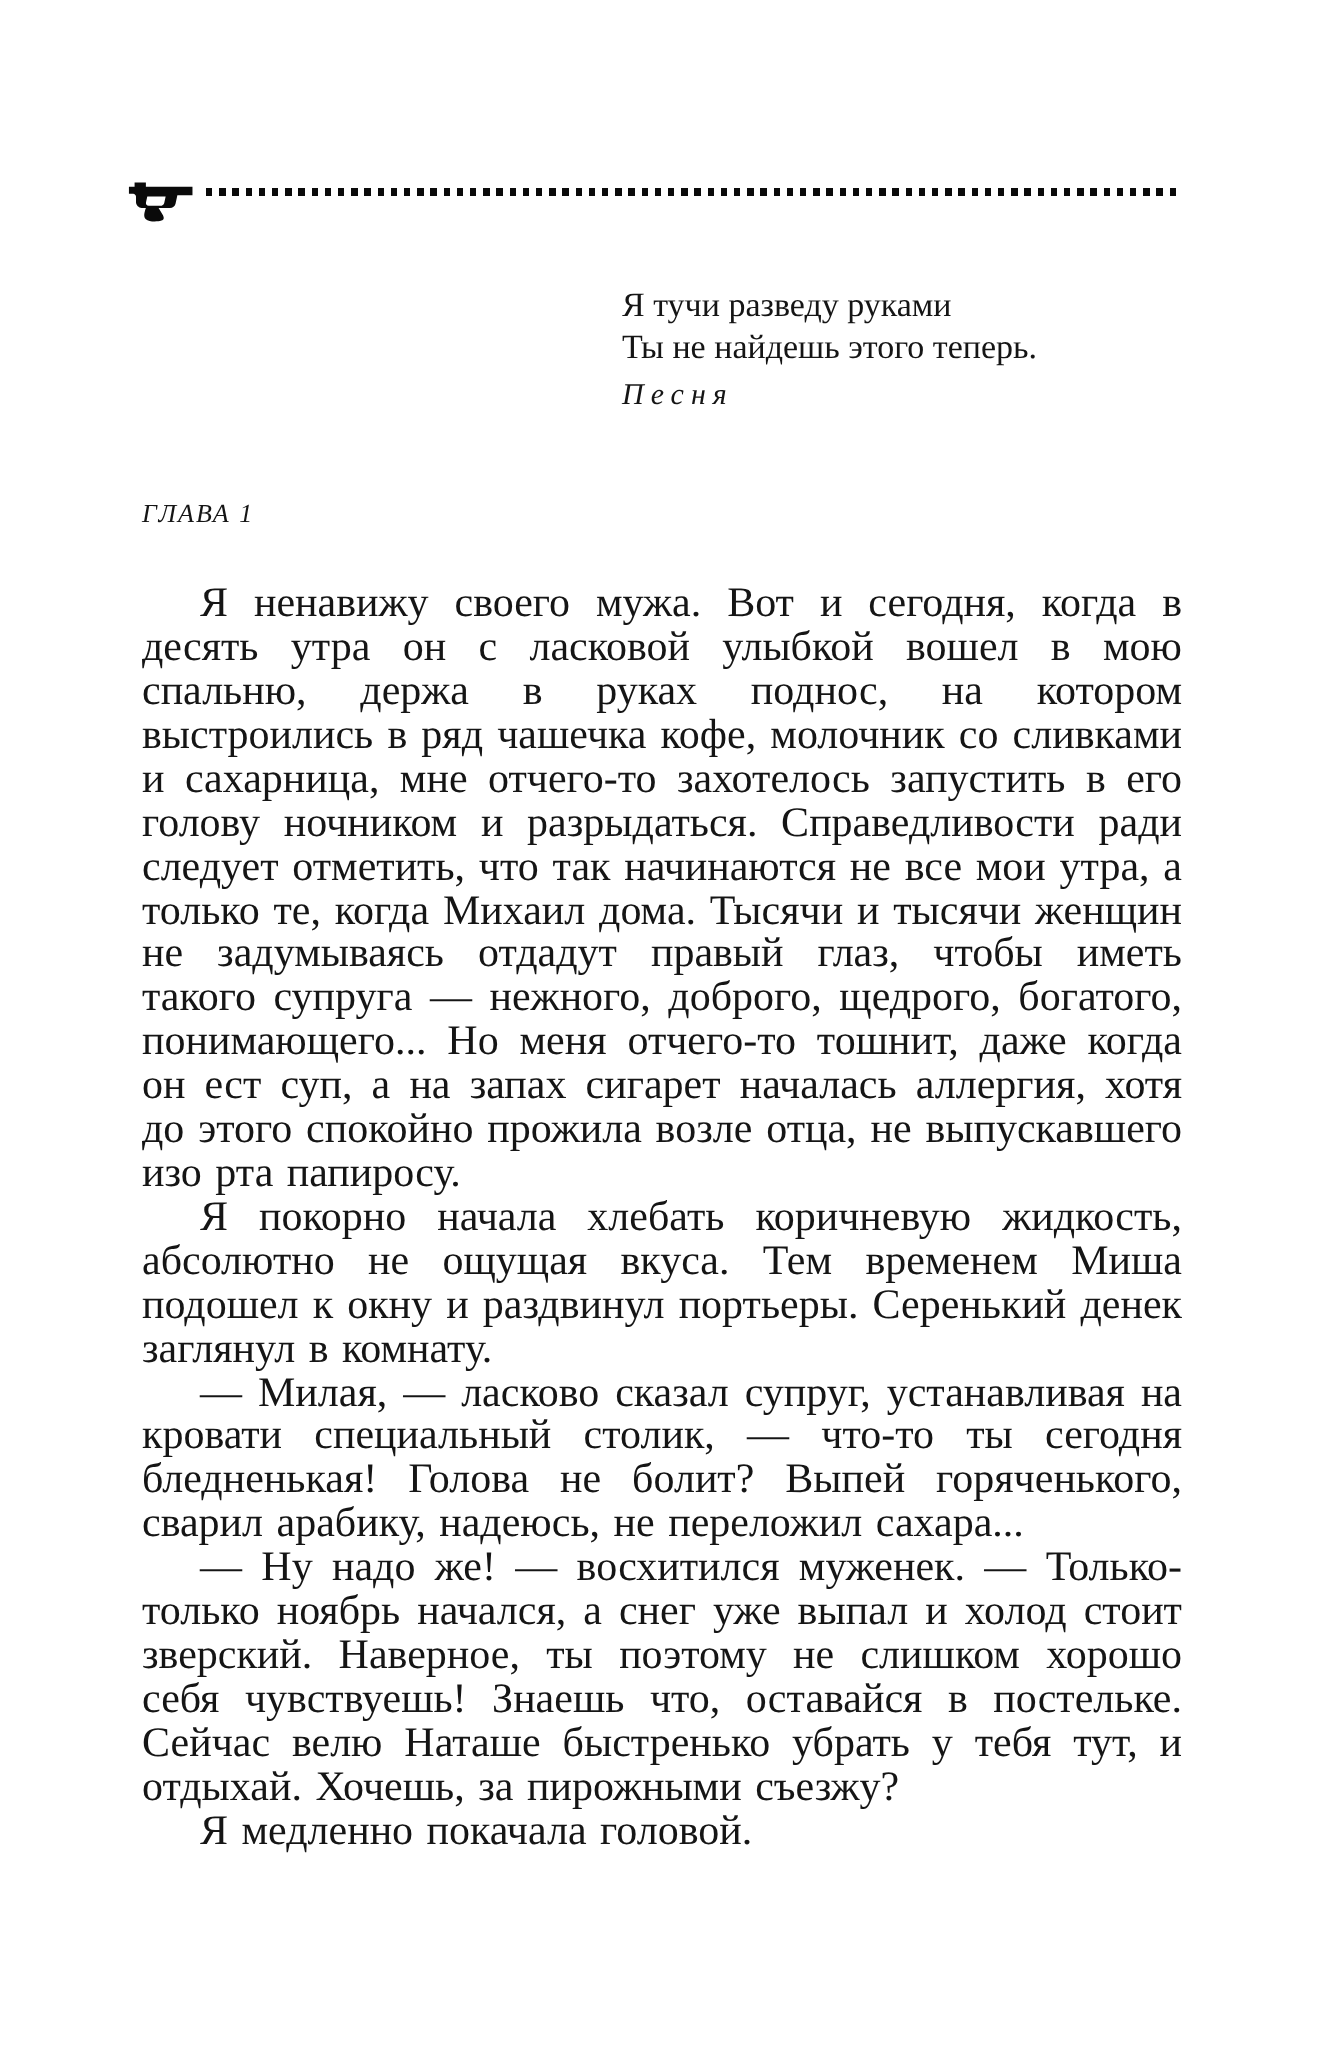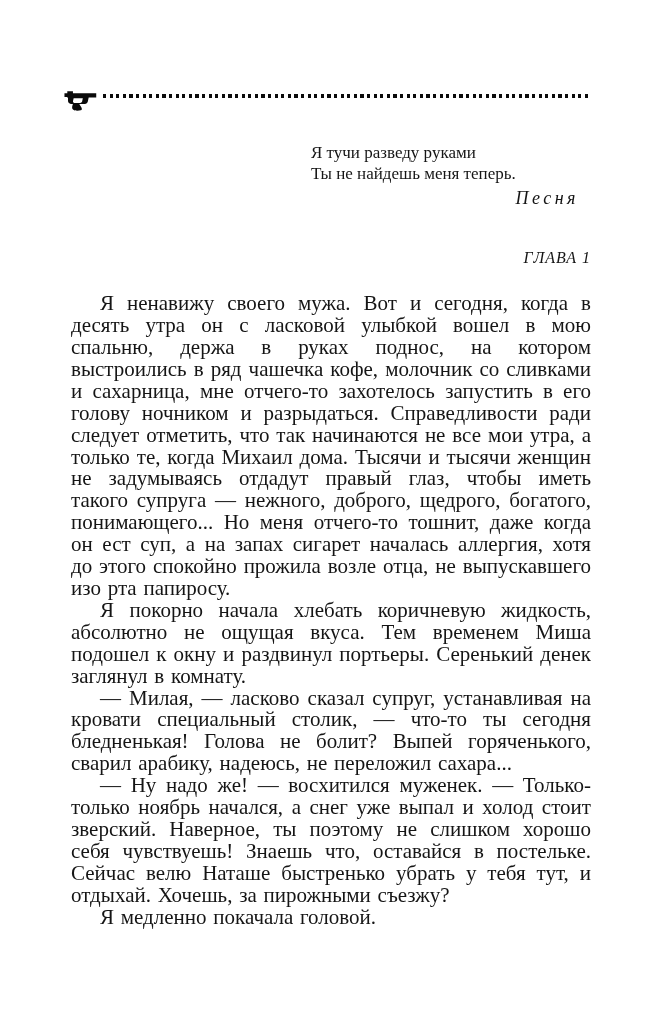--- a/index.html
+++ b/index.html
@@ -47,33 +47,33 @@
 
   
   .epigraph {
     margin: 30px 0 0 240px;
     font-size: 17px;
     line-height: 21.4px;
   }
   .ep-attr {
     margin-top: 3px;
     padding-right: 12px;
-    text-align: right;
+    text-align: left;
     font-style: italic;
     letter-spacing: 3.5px;
-    font-size: 18px;
+    font-size: 15px;
   }
 
   
   .chapter {
     margin: 40px 0 26px 0;
-    text-align: right;
+    text-align: left;
     font-style: italic;
     font-weight: normal;
-    font-size: 16px;
+    font-size: 13px;
     letter-spacing: 1px;
   }
 
   
   .body-text {
     font-size: 21px;
     line-height: 21.9px;
     text-align: justify;
     word-spacing: 1.5px;
   }
@@ -91,21 +91,21 @@
     <span class="gun">
       <svg width="34" height="24" viewBox="0 0 48 34" aria-hidden="true">
         <path fill="#0a0a0a" d="M47 9 L14 9 L14 6 L6 6 L6 9 L2 9 L2 14 L5 14 C6 14 7 15 7 16 L7 20 C7 22 9 24 11 24 L14 24 C13 27 12 30 14 32 C16 34 22 34 25 33 C27 32.5 27 31 26 29 L23 24 L31 24 C33 24 34.6 22.8 35 21 L36.3 15 L47 15 Z M27 20.5 C26.7 21.8 25.5 22.5 24.3 22.5 L16 22.5 C14.6 22.5 13.8 21.4 14.1 20 L15 16 L28 16 Z"></path>
       </svg>
     </span>
     <span class="dots"></span>
   </header>
 
   <section class="epigraph">
     <div>Я тучи разведу руками</div>
-    <div>Ты не найдешь меня теперь.</div>
+    <div>Ты не найдешь этого теперь.</div>
     <div class="ep-attr">Песня</div>
   </section>
 
   <h1 class="chapter">ГЛАВА 1</h1>
 
   <section class="body-text">
     <p>Я ненавижу своего мужа. Вот и сегодня, когда в десять утра он с ласковой улыбкой вошел в мою спальню, держа в руках поднос, на котором выстроились в ряд чашечка кофе, молочник со сливками и сахарница, мне отчего-то захотелось запустить в его голову ночником и разрыдаться. Справедливости ради следует отметить, что так начинаются не все мои утра, а только те, когда Михаил дома. Тысячи и тысячи женщин не задумываясь отдадут правый глаз, чтобы иметь такого супруга — нежного, доброго, щедрого, богатого, понимающего... Но меня отчего-то тошнит, даже когда он ест суп, а на запах сигарет началась аллергия, хотя до этого спокойно прожила возле отца, не выпускавшего изо рта папиросу.</p>
     <p>Я покорно начала хлебать коричневую жидкость, абсолютно не ощущая вкуса. Тем временем Миша подошел к окну и раздвинул портьеры. Серенький денек заглянул в комнату.</p>
     <p>— Милая, — ласково сказал супруг, устанавливая на кровати специальный столик, — что-то ты сегодня бледненькая! Голова не болит? Выпей горяченького, сварил арабику, надеюсь, не переложил сахара...</p>
     <p>— Ну надо же! — восхитился муженек. — Только-только ноябрь начался, а снег уже выпал и холод стоит зверский. Наверное, ты поэтому не слишком хорошо себя чувствуешь! Знаешь что, оставайся в постельке. Сейчас велю Наташе быстренько убрать у тебя тут, и отдыхай. Хочешь, за пирожными съезжу?</p>

